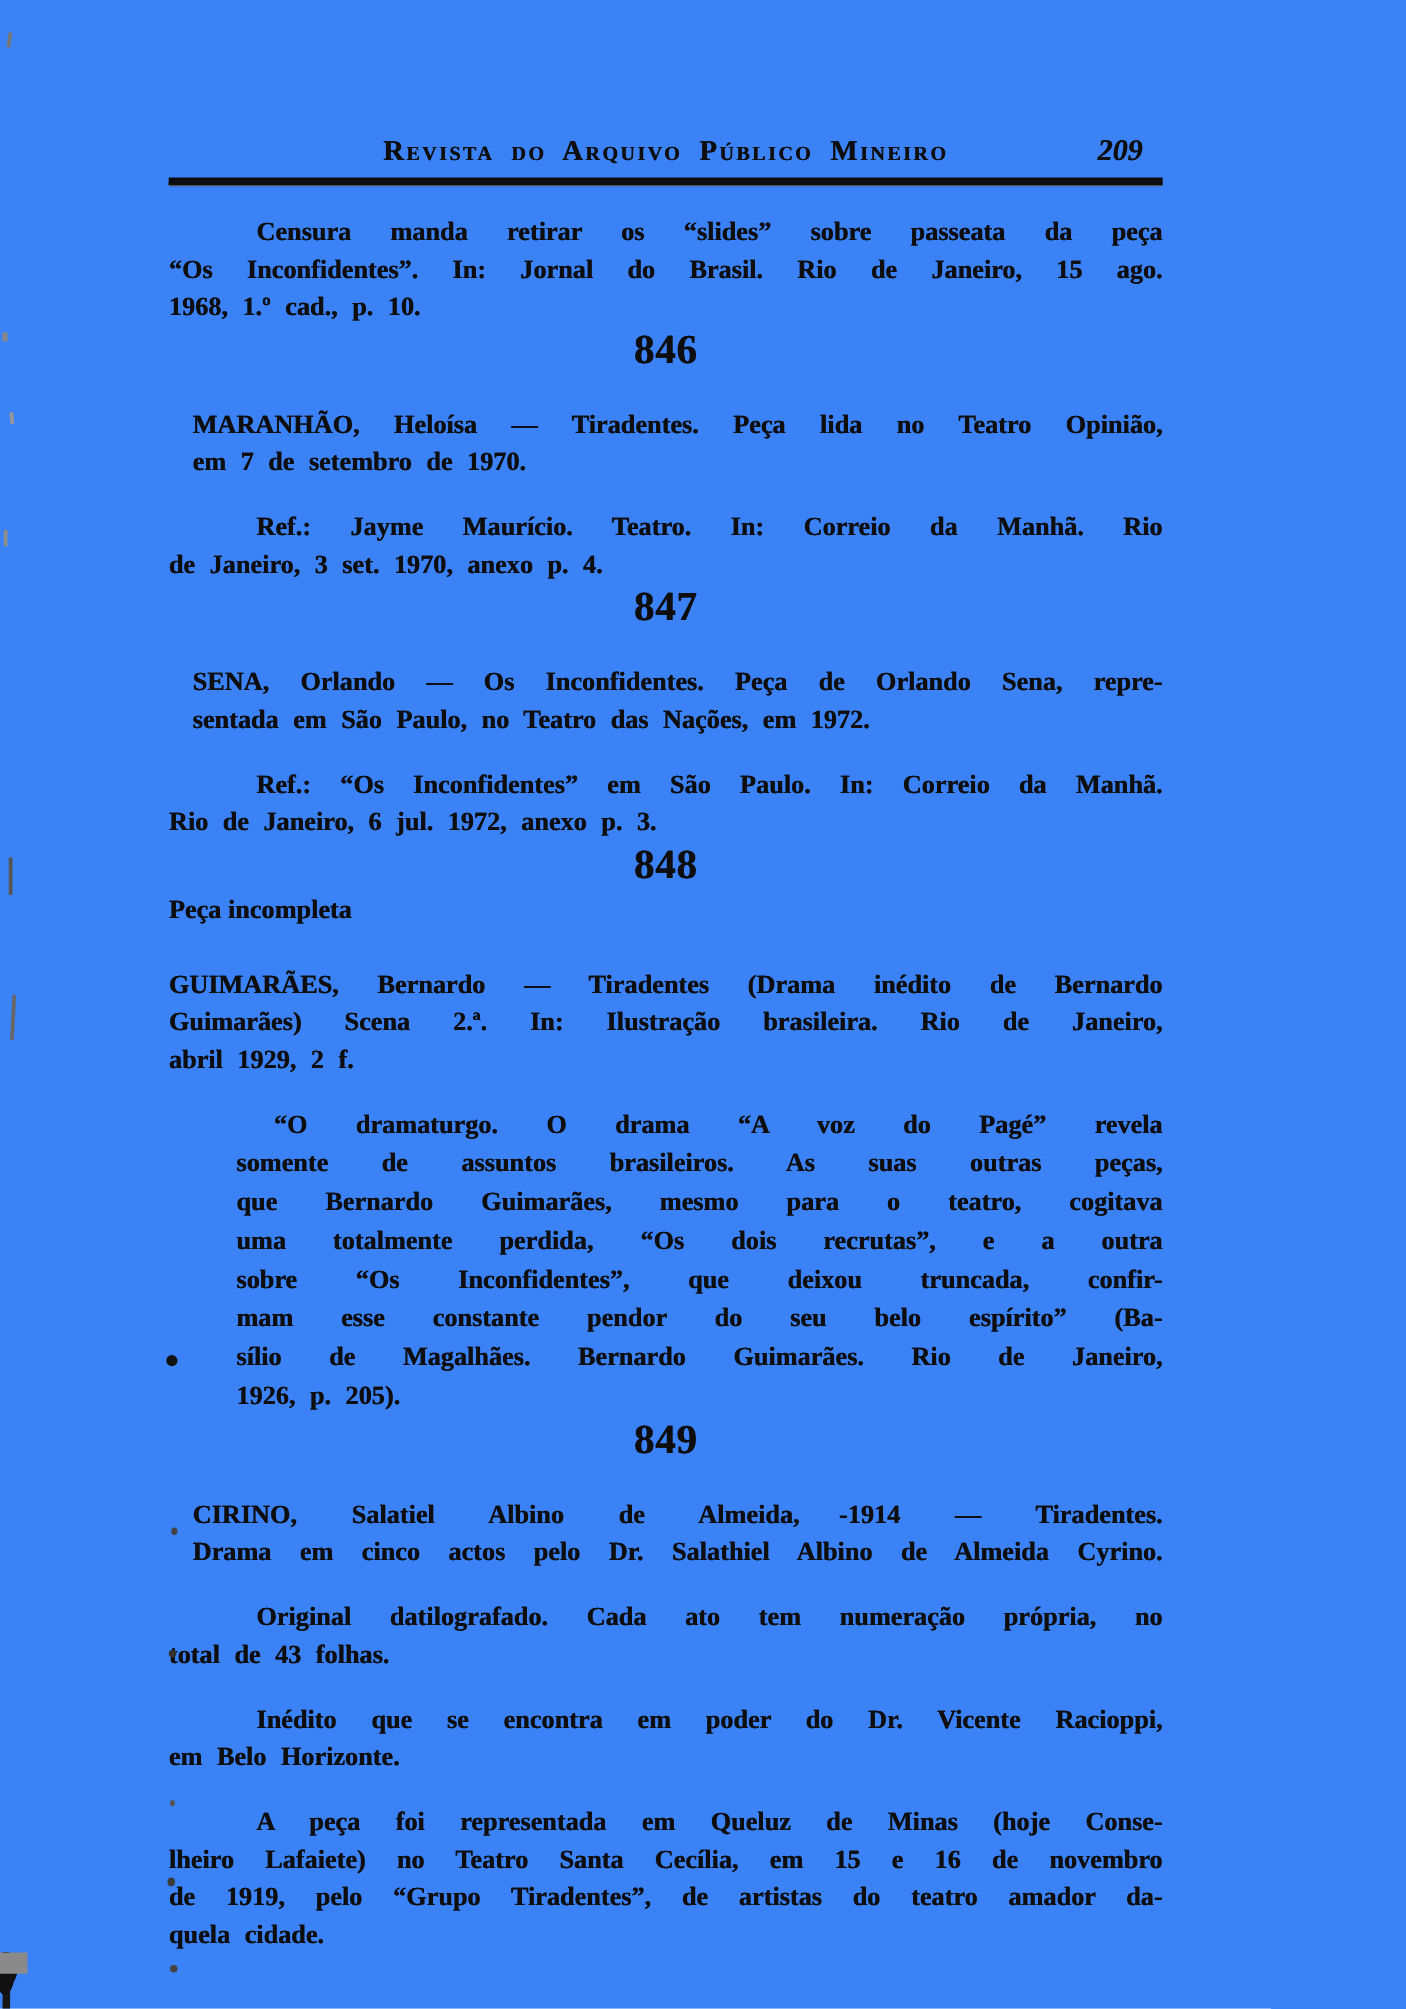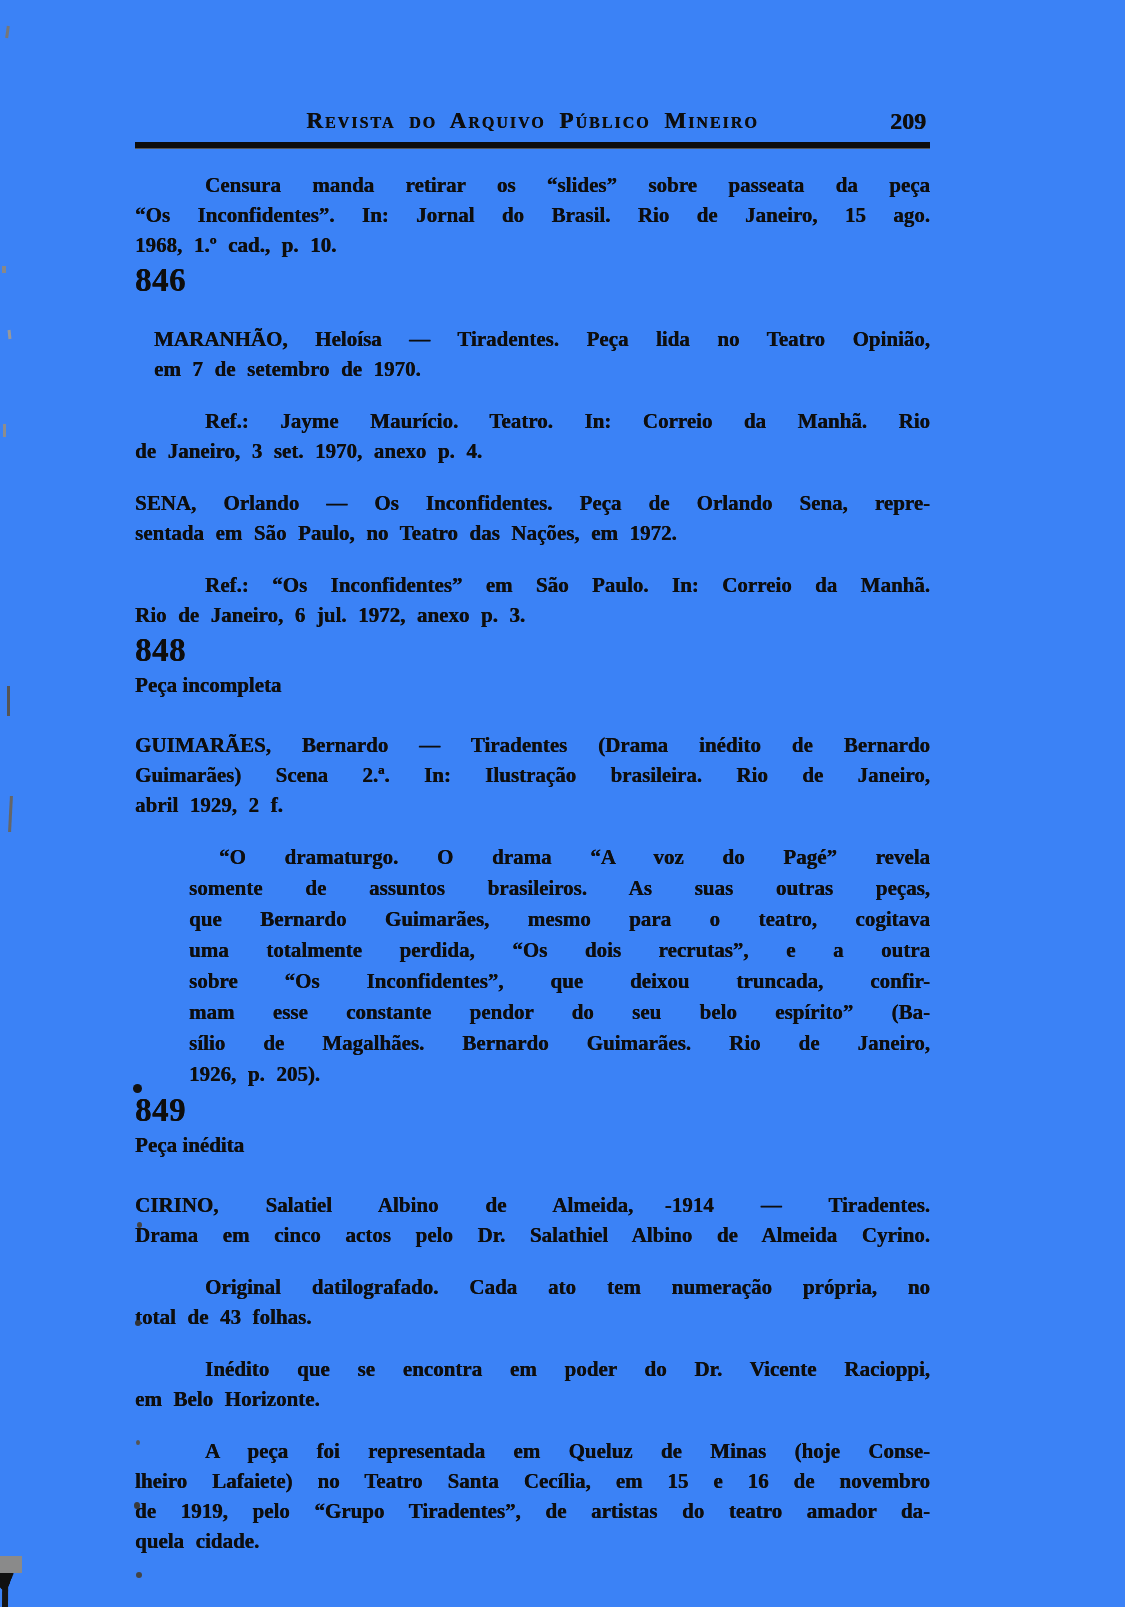--- a/index.html
+++ b/index.html
@@ -28,24 +28,25 @@
     text-align: center;
     font-size: 23px;
     line-height: 30px;
     font-variant: small-caps;
     letter-spacing: 2px;
     word-spacing: 6px;
     text-shadow: 0.4px 0 0 currentColor;
   }
   .hdr .pageno {
     position: absolute;
-    right: 4px; top: 0;
+    right: 16px; top: 0;
     font-size: 24px;
     line-height: 30px;
     text-shadow: 0.4px 0 0 currentColor;
+    font-style: italic;
   }
   .rule {
     margin-top: 6px;
     height: 4px;
     background: #0d0d0d;
     border-bottom: 2px solid #0d0d0d;
     border-top: 0;
     box-shadow: 0 1px 0 #555;
   }
   
@@ -63,21 +64,21 @@
   .line.last {
     text-align-last: left;
     word-spacing: 0.3em;
   }
   .para { margin-top: 22px; }
   .para.indent .line:first-child { text-indent: 70px; }
   .entry-num {
     margin-top: 2px;
     font-size: 33px;
     line-height: 36px;
-    text-align: left;
+    text-align: center;
     letter-spacing: 0.5px;
   }
   .entry-num + .para { margin-top: 26px; margin-left: 19px; }
   .label { margin-top: 2px; }
   .label + .para { margin-top: 30px; }
   .quote {
     margin-top: 22px;
     margin-left: 54px;
     line-height: 31px;
   }
@@ -111,20 +112,21 @@
         </div>
         <div class="entry-num">846</div>
         <div class="para">
           <div class="line">MARANHÃO, Heloísa — Tiradentes. Peça lida no Teatro Opinião,</div>
           <div class="line last">em 7 de setembro de 1970.</div>
         </div>
         <div class="para indent">
           <div class="line">Ref.: Jayme Maurício. Teatro. In: Correio da Manhã. Rio</div>
           <div class="line last">de Janeiro, 3 set. 1970, anexo p. 4.</div>
         </div>
+        <div class="entry-num">847</div>
         <div class="para">
           <div class="line">SENA, Orlando — Os Inconfidentes. Peça de Orlando Sena, repre-</div>
           <div class="line last">sentada em São Paulo, no Teatro das Nações, em 1972.</div>
         </div>
         <div class="para indent">
           <div class="line">Ref.: “Os Inconfidentes” em São Paulo. In: Correio da Manhã.</div>
           <div class="line last">Rio de Janeiro, 6 jul. 1972, anexo p. 3.</div>
         </div>
         <div class="entry-num">848</div>
         <div class="label">Peça incompleta</div>
@@ -137,21 +139,20 @@
           <div class="line">“O dramaturgo. O drama “A voz do Pagé” revela</div>
           <div class="line">somente de assuntos brasileiros. As suas outras peças,</div>
           <div class="line">que Bernardo Guimarães, mesmo para o teatro, cogitava</div>
           <div class="line">uma totalmente perdida, “Os dois recrutas”, e a outra</div>
           <div class="line">sobre “Os Inconfidentes”, que deixou truncada, confir-</div>
           <div class="line">mam esse constante pendor do seu belo espírito” (Ba-</div>
           <div class="line">sílio de Magalhães. Bernardo Guimarães. Rio de Janeiro,</div>
           <div class="line last">1926, p. 205).</div>
         </div>
         <div class="entry-num">849</div>
-        <div class="label">Peça inédita</div>
         <div class="para">
           <div class="line">CIRINO, Salatiel Albino de Almeida,  -1914 — Tiradentes.</div>
           <div class="line">Drama em cinco actos pelo Dr. Salathiel Albino de Almeida Cyrino.</div>
         </div>
         <div class="para indent">
           <div class="line">Original datilografado. Cada ato tem numeração própria, no</div>
           <div class="line last">total de 43 folhas.</div>
         </div>
         <div class="para indent">
           <div class="line">Inédito que se encontra em poder do Dr. Vicente Racioppi,</div>

